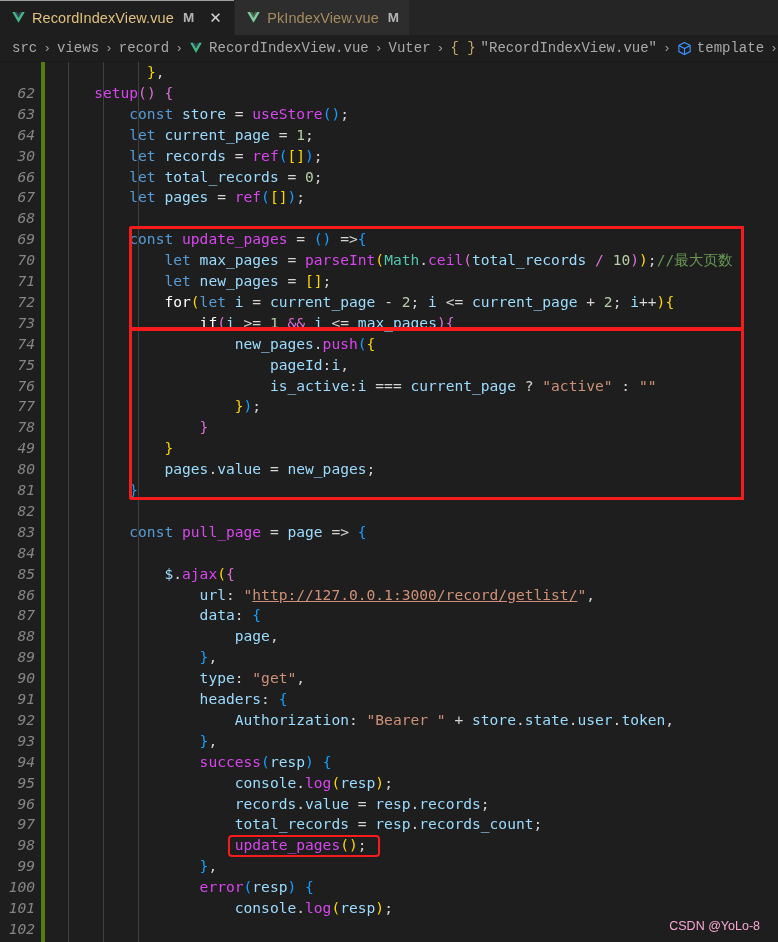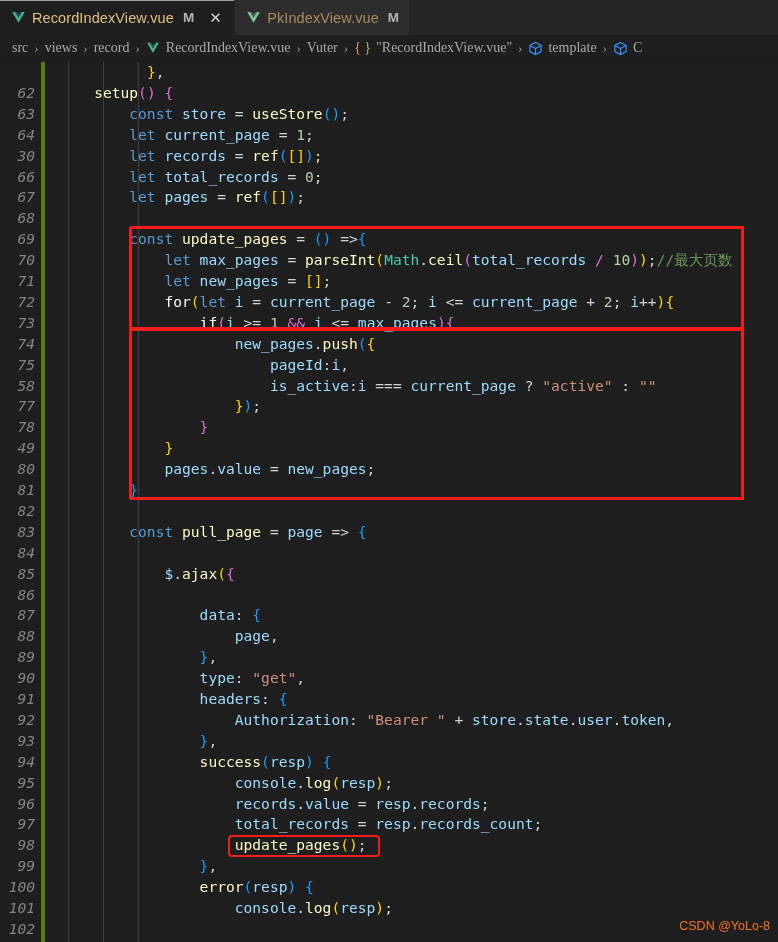--- a/index.html
+++ b/index.html
@@ -38,21 +38,21 @@
     display: flex; align-items: center; justify-content: center;
     color: #d4d4d4; font-size: 15px; line-height: 1;
   }
   .tabbar-filler { flex: 1; background: #252526; }
 
   
   .breadcrumb {
     height: 27px; background: #1e1e1e;
     display: flex; align-items: center;
     padding-left: 12px; overflow: hidden;
-    font-family: Liberation Serif, serif;
+    font-family: Liberation Mono, monospace;
     font-size: 14px; color: #a9a9a9;
     white-space: nowrap;
     border-bottom: 1px solid #1a1a1a;
   }
   .bc-item { display: flex; align-items: center; gap: 5px; }
   .bc-sep { color: #9c9c9c; margin: 0 6px; font-size: 13px; }
   .bc-brace { color: #c8a96a; }
   .cube-icon { display: inline-block; width: 15px; height: 15px; }
 
   
@@ -75,21 +75,21 @@
     position: absolute; left: 41px; top: 0; width: 4px; height: 100%;
     background: #587c0c;
   }
   .code { position: absolute; left: 59px; top: 0; }
   .indent-guides { position: absolute; left: 0; top: 0; height: 100%; }
   .iguide { position: absolute; top: 0; width: 1px; height: 100%; background: #404040; }
 
   
   .k   { color: #569cd6; }  
   .ctl { color: #ffffff; }  
-  .fn  { color: #fef9c3; }  
+  .fn  { color: #d946ef; }  
   .var { color: #9cdcfe; }  
   .num { color: #b5cea8; }  
   .str { color: #ce9178; }  
   .cmt { color: #6a9955; }  
   .op  { color: #d4d4d4; }  
   .p1  { color: #ffd700; }  
   .p2  { color: #da70d6; }  
   .p3  { color: #179fff; }  
   .cls { color: #4ec9b0; }
   .link { color: #ce9178; text-decoration: underline; text-decoration-color: #ce9178; }
@@ -99,22 +99,22 @@
     position: absolute; border: 3px solid #f61c1c;
     border-radius: 3px; pointer-events: none;
   }
   .redbox-sm {
     position: absolute; border: 2.5px solid #f61c1c;
     border-radius: 4px; pointer-events: none;
   }
 
   
   .watermark {
-    position: absolute; right: 8px; bottom: 9px;
-    color: #f97316; font-size: 12.5px;
+    position: absolute; right: 18px; bottom: 9px;
+    color: #f9a8d4; font-size: 12.5px;
     font-family: "Liberation Sans", sans-serif;
   }
 </style>
 </head>
 <body>
 
 <div id="app">
 
   <div class="tabbar">
     <div class="tab active">
@@ -268,21 +268,21 @@
         <span class="lnum">74</span>
         <span class="code"><span class="op">                </span><span class="ctl">if</span><span class="p2">(</span><span class="var">i</span><span class="op"> &gt;= </span><span class="num">1</span><span class="op"> </span><span class="p2">&amp;&amp;</span><span class="op"> </span><span class="var">i</span><span class="op"> &lt;= </span><span class="var">max_pages</span><span class="p2">)</span><span class="p2">{</span></span>
       </div>
 
       <div class="line" style="top:271.7px;position:absolute;width:100%">
         <span class="lnum">75</span>
         <span class="code"><span class="op">                    </span><span class="var">new_pages</span><span class="op">.</span><span class="fn">push</span><span class="p3">(</span><span class="p1">{</span></span>
       </div>
 
       <div class="line" style="top:292.6px;position:absolute;width:100%">
-        <span class="lnum">58</span>
+        <span class="lnum">76</span>
         <span class="code"><span class="op">                        </span><span class="var">pageId</span><span class="op">:</span><span class="var">i</span><span class="op">,</span></span>
       </div>
 
       <div class="line" style="top:313.5px;position:absolute;width:100%">
         <span class="lnum">77</span>
         <span class="code"><span class="op">                        </span><span class="var">is_active</span><span class="op">:</span><span class="var">i</span><span class="op"> === </span><span class="var">current_page</span><span class="op"> ? </span><span class="str">"active"</span><span class="op"> : </span><span class="str">""</span></span>
       </div>
 
       <div class="line" style="top:334.4px;position:absolute;width:100%">
         <span class="lnum">78</span>
@@ -323,20 +323,21 @@
         <span class="lnum">85</span>
       </div>
 
       <div class="line" style="top:501.6px;position:absolute;width:100%">
         <span class="lnum">86</span>
         <span class="code"><span class="op">            </span><span class="var">$</span><span class="op">.</span><span class="fn">ajax</span><span class="p1">(</span><span class="p2">{</span></span>
       </div>
 
       <div class="line" style="top:522.5px;position:absolute;width:100%">
         <span class="lnum">87</span>
+        <span class="code"><span class="op">                </span><span class="var">url</span><span class="op">: </span><span class="str">"</span><span class="link">http://127.0.0.1:3000/record/getlist/</span><span class="str">"</span><span class="op">,</span></span>
       </div>
 
       <div class="line" style="top:543.4px;position:absolute;width:100%">
         <span class="lnum">88</span>
         <span class="code"><span class="op">                </span><span class="var">data</span><span class="op">: </span><span class="p3">{</span></span>
       </div>
 
       <div class="line" style="top:564.3px;position:absolute;width:100%">
         <span class="lnum">89</span>
         <span class="code"><span class="op">                    </span><span class="var">page</span><span class="op">,</span></span>

